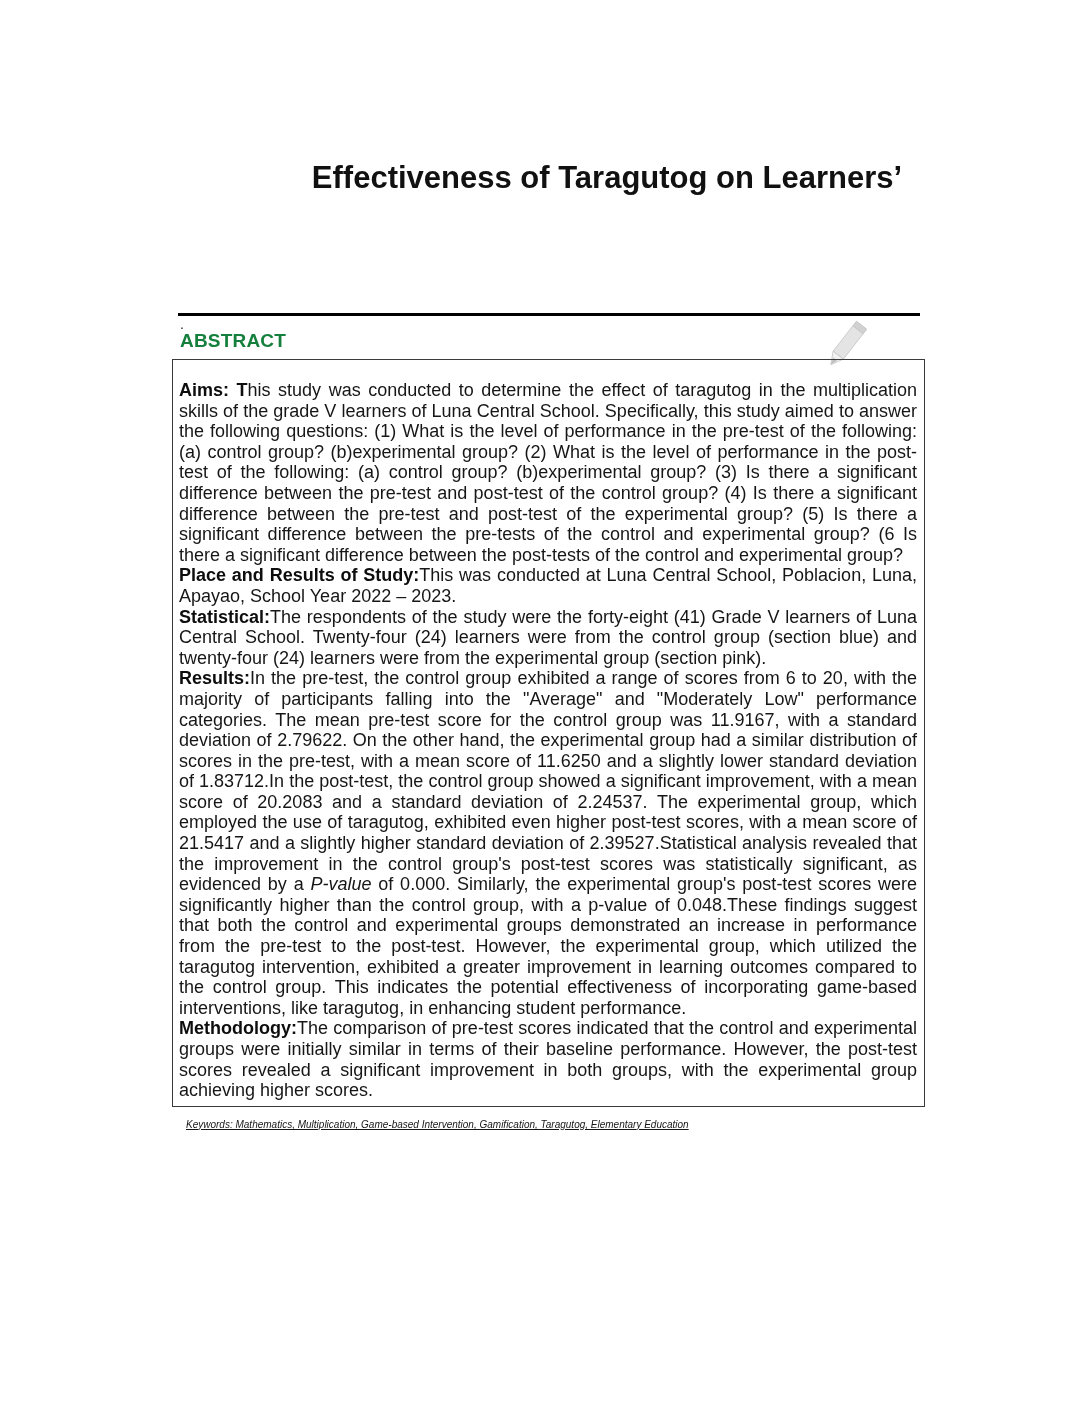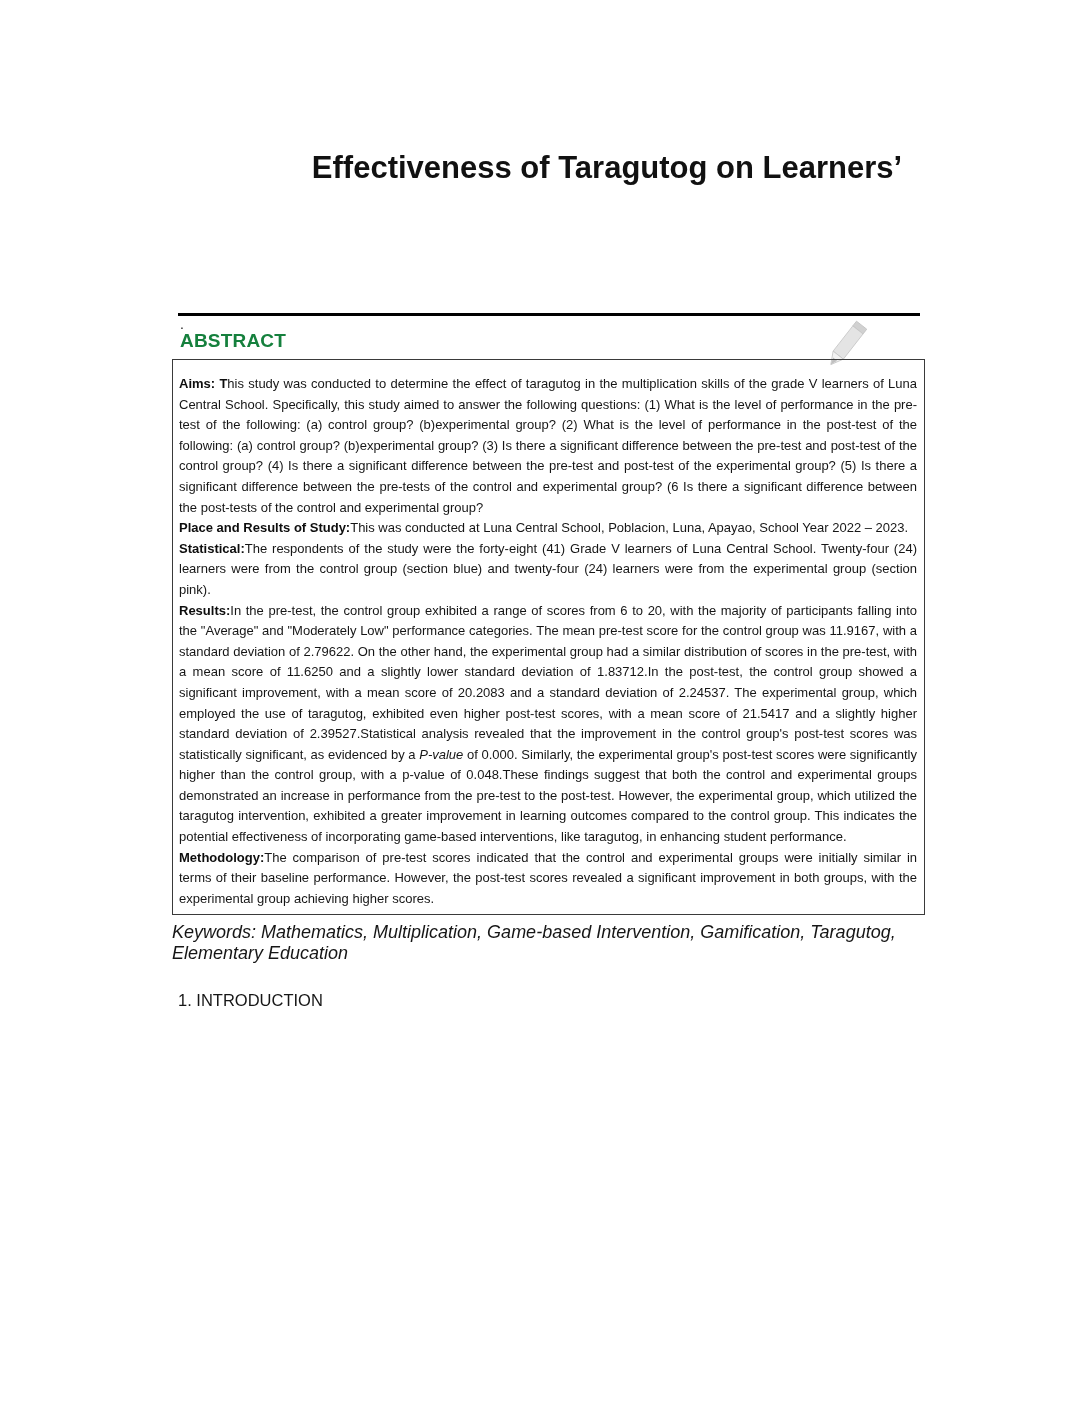--- a/index.html
+++ b/index.html
@@ -8,21 +8,21 @@
     position: relative;
     width: 1088px;
     height: 1408px;
     background: #ffffff;
     font-family: "Liberation Sans", sans-serif;
     color: #1c1c1c;
     overflow: hidden;
   }
   .title {
     position: absolute;
-    top: 149px;
+    top: 159px;
     left: 267px;
     width: 680px;
     text-align: center;
     font-weight: bold;
     font-size: 31px;
     line-height: 38px;
     color: #111;
   }
   .content {
     position: absolute;
@@ -45,35 +45,36 @@
   }
   .abstract-heading {
     font-size: 19px;
     font-weight: bold;
     letter-spacing: 0.2px;
     margin: 0 0 7px 8px;
     color: #15803d;
   }
   .abstract-box {
     border: 1px solid #3a3a3a;
-    padding: 14px 7px 5px 6px;
-    font-size: 13px;
+    padding: 20px 7px 5px 6px;
+    font-size: 18px;
     line-height: 20.6px;
     text-align: justify;
     color: #161616;
   }
   .abs-p { margin: 0; }
   .abs-p b { color: #0d0d0d; }
   .keywords {
     font-style: italic;
-    font-size: 18px;
+    font-size: 10px;
     line-height: 21px;
-    margin: 7px 0 0 0;
+    margin: 7px 0 0 14px;
     width: 742px;
     color: #161616;
+    text-decoration: underline;
   }
   .intro-heading {
     font-size: 16.5px;
     margin: 27px 0 0 6px;
     color: #161616;
   }
   .watermark {
     position: absolute;
     left: 822px;
     top: 318px;
@@ -109,16 +110,15 @@
     <div class="abstract-box">
       <p class="abs-p"><b>Aims: T</b><span>his study was conducted to determine the effect of taragutog in the multiplication skills of the grade V learners of Luna Central School. Specifically, this study aimed to answer the following questions: (1) What is the level of performance in the pre-test of the following: (a) control group? (b)experimental group? (2) What is the level of performance in the post-test of the following: (a) control group? (b)experimental group? (3) Is there a significant difference between the pre-test and post-test of the control group? (4) Is there a significant difference between the pre-test and post-test of the experimental group? (5) Is there a significant difference between the pre-tests of the control and experimental group? (6 Is there a significant difference between the post-tests of the control and experimental group?</span></p>
       <p class="abs-p"><b>Place and Results of Study:</b><span>This was conducted at Luna Central School, Poblacion, Luna, Apayao, School Year 2022 – 2023.</span></p>
       <p class="abs-p"><b>Statistical:</b><span>The respondents of the study were the forty-eight (41) Grade V learners of Luna Central School. Twenty-four (24) learners were from the control group (section blue) and twenty-four (24) learners were from the experimental group (section pink).</span></p>
       <p class="abs-p"><b>Results:</b><span>In the pre-test, the control group exhibited a range of scores from 6 to 20, with the majority of participants falling into the "Average" and "Moderately Low" performance categories. The mean pre-test score for the control group was 11.9167, with a standard deviation of 2.79622. On the other hand, the experimental group had a similar distribution of scores in the pre-test, with a mean score of 11.6250 and a slightly lower standard deviation of 1.83712.In the post-test, the control group showed a significant improvement, with a mean score of 20.2083 and a standard deviation of 2.24537. The experimental group, which employed the use of taragutog, exhibited even higher post-test scores, with a mean score of 21.5417 and a slightly higher standard deviation of 2.39527.Statistical analysis revealed that the improvement in the control group's post-test scores was statistically significant, as evidenced by a </span><i>P-value</i><span> of 0.000. Similarly, the experimental group's post-test scores were significantly higher than the control group, with a p-value of 0.048.These findings suggest that both the control and experimental groups demonstrated an increase in performance from the pre-test to the post-test. However, the experimental group, which utilized the taragutog intervention, exhibited a greater improvement in learning outcomes compared to the control group. This indicates the potential effectiveness of incorporating game-based interventions, like taragutog, in enhancing student performance.</span></p>
       <p class="abs-p"><b>Methodology:</b><span>The comparison of pre-test scores indicated that the control and experimental groups were initially similar in terms of their baseline performance. However, the post-test scores revealed a significant improvement in both groups, with the experimental group achieving higher scores.</span></p>
     </div>
 
     <p class="keywords">Keywords: Mathematics, Multiplication, Game-based Intervention, Gamification, Taragutog, Elementary Education</p>
 
-    <p class="intro-heading">1. INTRODUCTION</p>
   </div>
 
 </div>
 
 </body></html>

